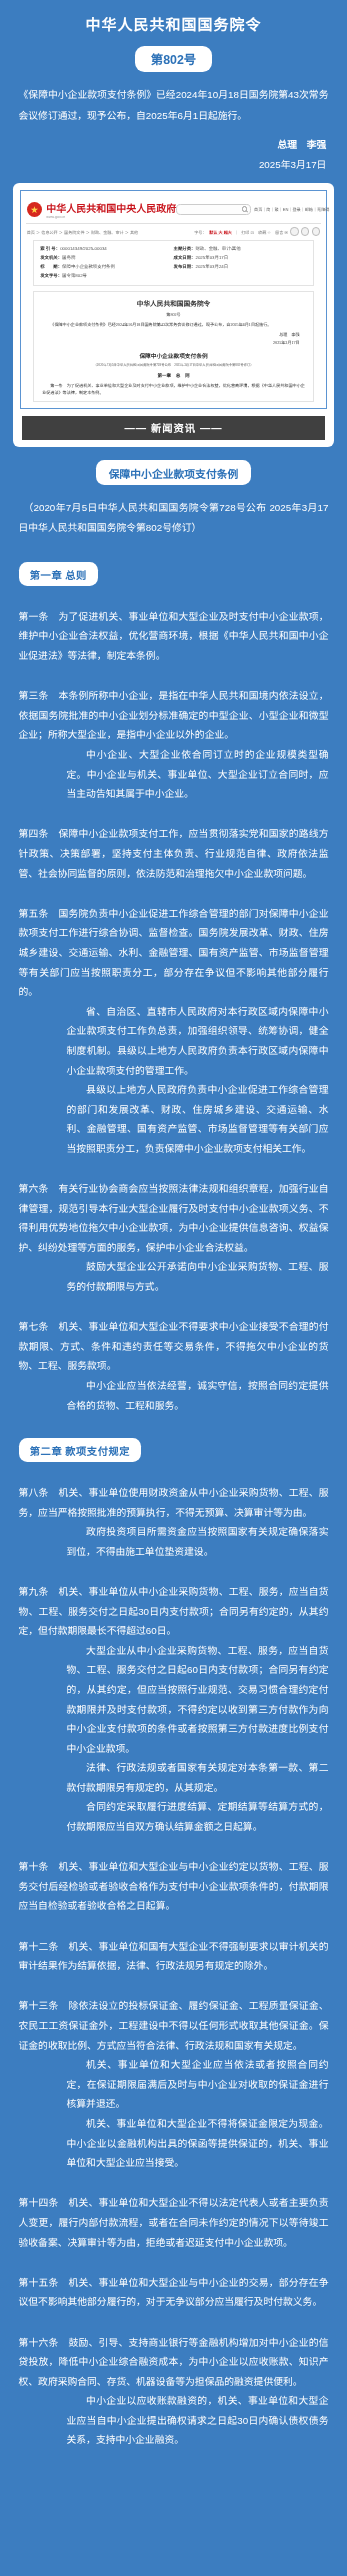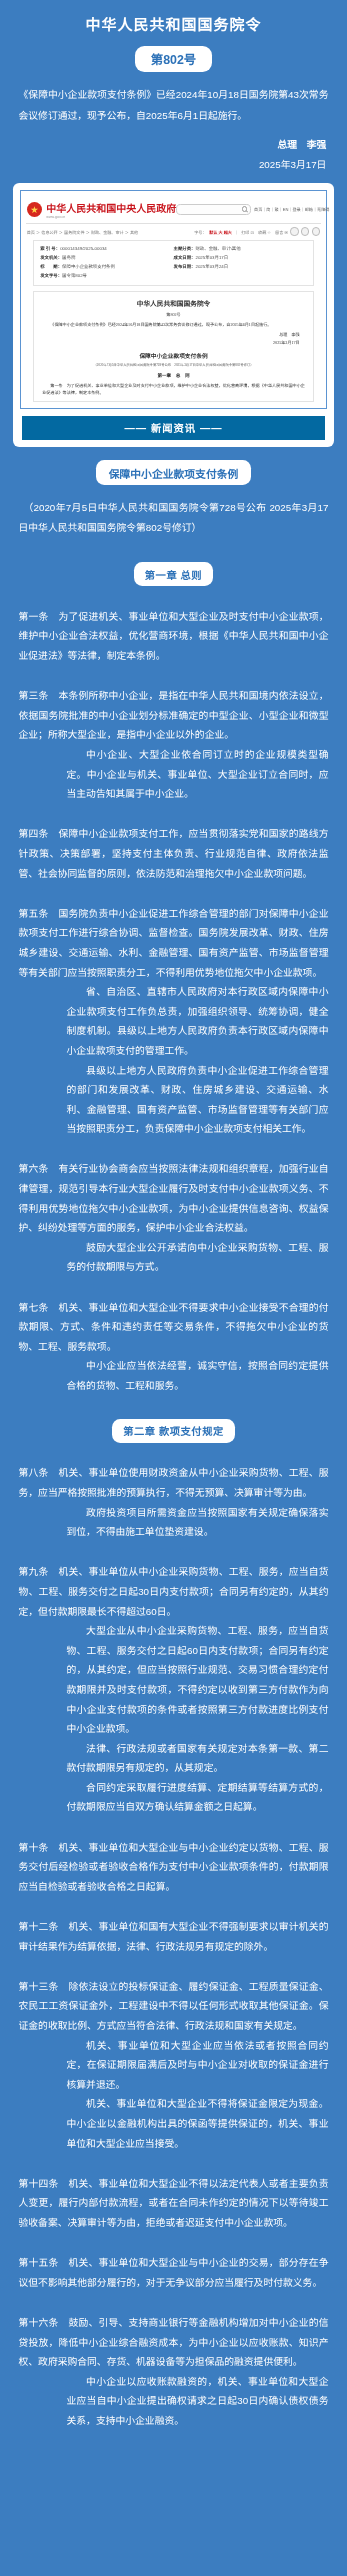--- a/index.html
+++ b/index.html
@@ -41,30 +41,30 @@
   .meta-row .lbl{color:#333;font-weight:bold;white-space:nowrap;}
   .doc-box{border:0.5px solid #e3e3e3;margin:0 7.2px 6.2px;padding:6.2px 8.2px 5.2px;font-family:"Liberation Serif","DejaVu Serif",serif;}
   .doc-title{text-align:center;font-size:6.7px;font-weight:bold;color:#333;}
   .doc-number{text-align:center;font-size:4.1px;color:#444;margin-top:2.6px;}
   .doc-intro{font-size:4.1px;color:#333;line-height:7.2px;margin-top:4.6px;text-indent:2em;text-align:justify;}
   .doc-signer,.doc-date{font-size:4.1px;color:#333;text-align:right;margin-top:2.1px;padding-right:5.2px;}
   .doc-law-title{text-align:center;font-size:5.7px;font-weight:bold;color:#333;margin-top:6.2px;}
   .doc-law-note{text-align:center;font-size:3.3px;color:#555;margin-top:2.6px;}
   .doc-chapter{text-align:center;font-size:4.6px;font-weight:bold;color:#333;margin-top:4.6px;}
   .doc-first{font-size:4.1px;color:#333;line-height:7.2px;margin-top:3.6px;text-indent:2em;text-align:justify;}
-  .news-banner{margin:6.2px 2.1px 1px;background:#0369a1;color:#ffffff;text-align:center;
+  .news-banner{margin:6.2px 2.1px 1px;background:#404040;color:#ffffff;text-align:center;
                font-size:10.3px;font-weight:bold;letter-spacing:1px;padding:4.6px 0;}
 
   
   .reg-title-wrap{text-align:center;margin:13.4px 0 0;}
   .reg-title-pill{display:inline-block;background:#ffffff;color:#2d72b8;font-size:10.8px;font-weight:bold;
                   padding:4.6px 12.4px;border-radius:8.2px;}
   .reg-note{margin:12.4px 18.5px 0;color:#ffffff;font-size:9.8px;line-height:20.6px;text-align:justify;text-indent:0.5em;}
   .law-body{margin:0 18.5px;color:#ffffff;}
-  .chapter-row{text-align:center;margin:23px 0 20.6px;}
+  .chapter-row{text-align:left;margin:23px 0 20.6px;font-family:Liberation Serif, serif;}
   .chapter-pill{display:inline-block;background:#ffffff;color:#2d72b8;font-size:10.3px;font-weight:bold;
                 padding:4.6px 11.3px;border-radius:8.2px;letter-spacing:0.5px;}
   .article{margin:0 0 20.6px;}
   .article p{margin:0;font-size:9.8px;line-height:19.6px;text-align:justify;}
   .article p.lead{text-indent:0;}
   .article p.cont{text-indent:2em;margin-left:48px;}
 </style>
 </head>
 <body>
 
@@ -169,21 +169,21 @@
         <p class="lead">第一条　为了促进机关、事业单位和大型企业及时支付中小企业款项，维护中小企业合法权益，优化营商环境，根据《中华人民共和国中小企业促进法》等法律，制定本条例。</p>
       </div>
       <div class="article">
         <p class="lead">第三条　本条例所称中小企业，是指在中华人民共和国境内依法设立，依据国务院批准的中小企业划分标准确定的中型企业、小型企业和微型企业；所称大型企业，是指中小企业以外的企业。</p>
         <p class="cont">中小企业、大型企业依合同订立时的企业规模类型确定。中小企业与机关、事业单位、大型企业订立合同时，应当主动告知其属于中小企业。</p>
       </div>
       <div class="article">
         <p class="lead">第四条　保障中小企业款项支付工作，应当贯彻落实党和国家的路线方针政策、决策部署，坚持支付主体负责、行业规范自律、政府依法监管、社会协同监督的原则，依法防范和治理拖欠中小企业款项问题。</p>
       </div>
       <div class="article">
-        <p class="lead">第五条　国务院负责中小企业促进工作综合管理的部门对保障中小企业款项支付工作进行综合协调、监督检查。国务院发展改革、财政、住房城乡建设、交通运输、水利、金融管理、国有资产监管、市场监督管理等有关部门应当按照职责分工，不得利用优势地位拖欠中小企业款项。</p>
+        <p class="lead">第五条　国务院负责中小企业促进工作综合管理的部门对保障中小企业款项支付工作进行综合协调、监督检查。国务院发展改革、财政、住房城乡建设、交通运输、水利、金融管理、国有资产监管、市场监督管理等有关部门应当按照职责分工，部分存在争议但不影响其他部分履行的。</p>
         <p class="cont">省、自治区、直辖市人民政府对本行政区域内保障中小企业款项支付工作负总责，加强组织领导、统筹协调，健全制度机制。县级以上地方人民政府负责本行政区域内保障中小企业款项支付的管理工作。</p>
         <p class="cont">县级以上地方人民政府负责中小企业促进工作综合管理的部门和发展改革、财政、住房城乡建设、交通运输、水利、金融管理、国有资产监管、市场监督管理等有关部门应当按照职责分工，负责保障中小企业款项支付相关工作。</p>
       </div>
       <div class="article">
         <p class="lead">第六条　有关行业协会商会应当按照法律法规和组织章程，加强行业自律管理，规范引导本行业大型企业履行及时支付中小企业款项义务、不得利用优势地位拖欠中小企业款项，为中小企业提供信息咨询、权益保护、纠纷处理等方面的服务，保护中小企业合法权益。</p>
         <p class="cont">鼓励大型企业公开承诺向中小企业采购货物、工程、服务的付款期限与方式。</p>
       </div>
       <div class="article">
         <p class="lead">第七条　机关、事业单位和大型企业不得要求中小企业接受不合理的付款期限、方式、条件和违约责任等交易条件，不得拖欠中小企业的货物、工程、服务款项。</p>
         <p class="cont">中小企业应当依法经营，诚实守信，按照合同约定提供合格的货物、工程和服务。</p>

